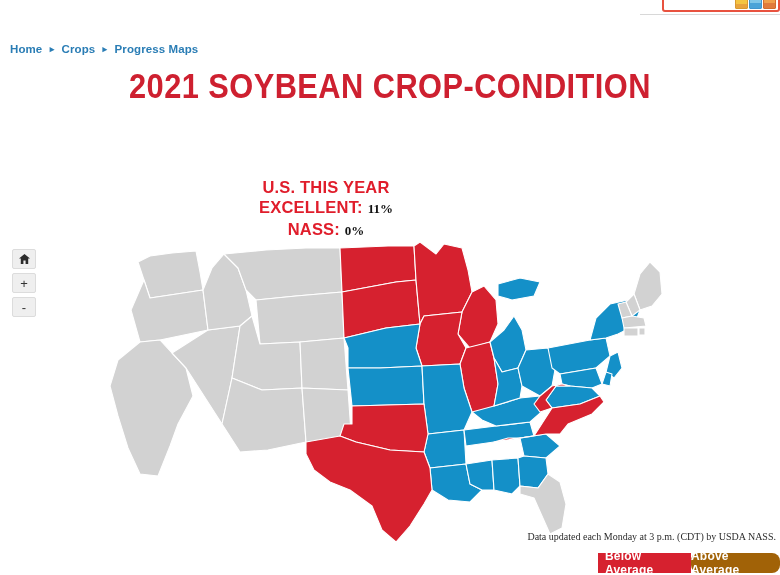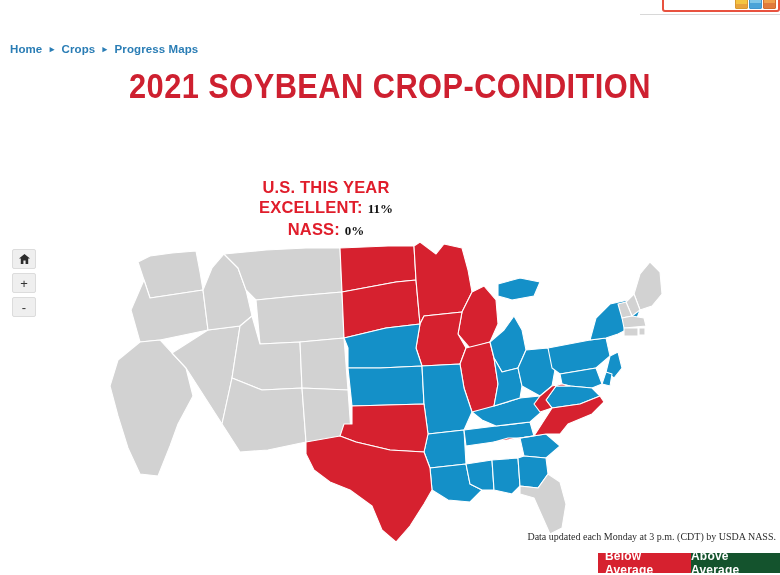--- a/index.html
+++ b/index.html
@@ -97,21 +97,21 @@
   }
   .legend {
     position: absolute; right: 0; top: 553px;
     width: 182px; height: 20px; display: flex;
   }
   .legend-half {
     flex: 1; display: flex; align-items: center;
     color: #ffffff; font-size: 12px; font-weight: bold; letter-spacing: .2px;
   }
   .legend-below { background: #d6212f; justify-content: flex-start; padding-left: 7px; }
-  .legend-above { background: #14532d; justify-content: flex-end; padding-right: 3px; }
+  .legend-above { background: #a16207; justify-content: flex-end; padding-right: 3px; border-radius: 8px; }
 </style>
 </head>
 <body>
 
 <div id="page">
 
   <div class="top-banner">
     <span class="banner-thumb bt1"></span>
     <span class="banner-thumb bt2"></span>
     <span class="banner-thumb bt3"></span>

